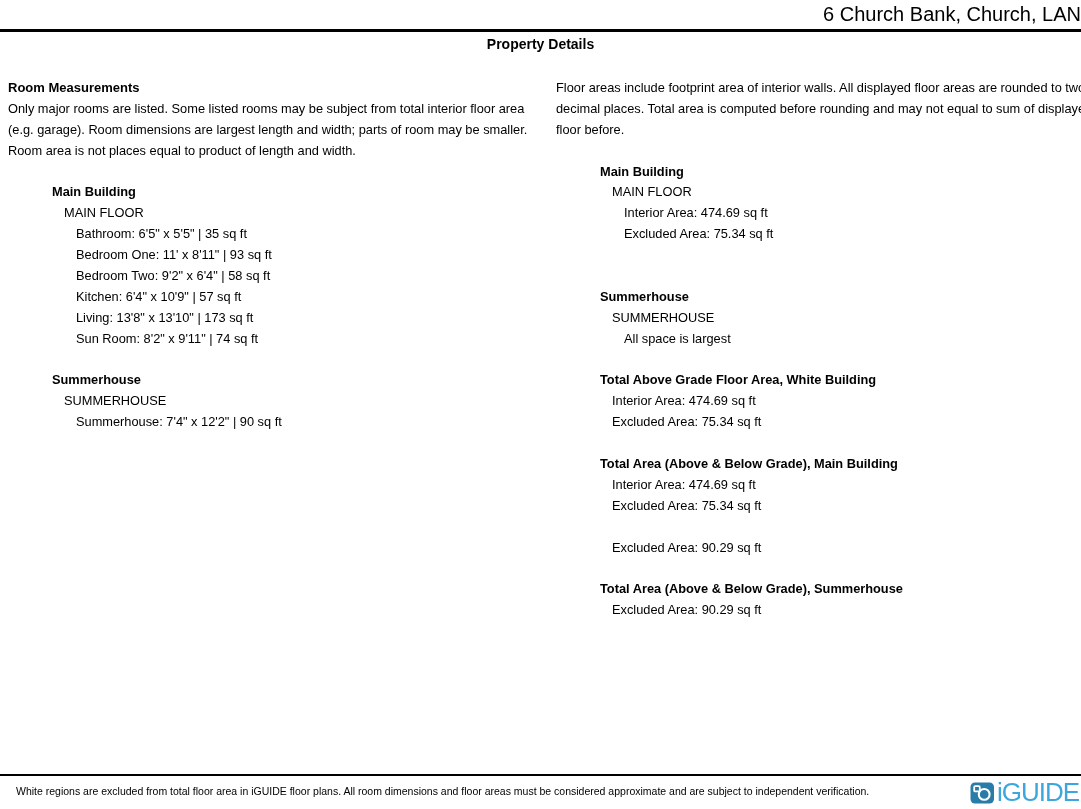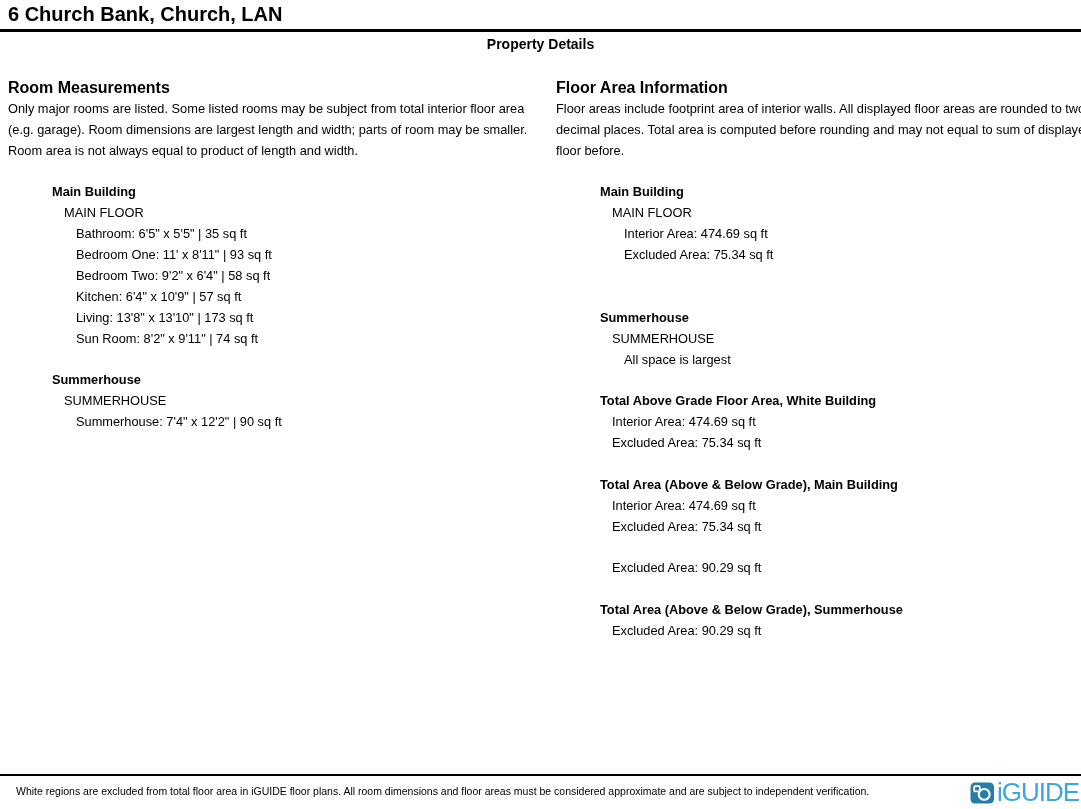--- a/index.html
+++ b/index.html
@@ -5,23 +5,23 @@
   html, body { margin: 0; padding: 0; }
   body {
     width: 1081px; height: 809px;
     background: #ffffff;
     color: #000000;
     font-family: "Liberation Sans", sans-serif;
     position: relative;
     overflow: hidden;
   }
   .page-title {
-    position: absolute; top: 0; left: 8px; right: 0;
-    text-align: left;
-    font-size: 20px; font-weight: bold;
+    position: absolute; top: 0; left: 0; right: 0;
+    text-align: right;
+    font-size: 20px; font-weight: normal;
     line-height: 28px;
   }
   .rule-top {
     position: absolute; top: 29px; left: 0;
     width: 100%; height: 2.5px;
     background: #000;
   }
   .page-subtitle {
     position: absolute; top: 35px; left: 0; right: 0;
     text-align: center;
@@ -31,21 +31,21 @@
   .col {
     position: absolute; top: 78px;
     font-size: 12.8px;
   }
   .col-left  { left: 8px;   width: 540px; }
   .col-right { left: 556px; width: 525px; }
   .line {
     height: 20.9px; line-height: 20.9px;
     white-space: nowrap;
   }
-  .col-heading { font-weight: bold; font-size: 16px; }
+  .col-heading { font-weight: bold; font-size: 13px; }
   .b  { font-weight: bold; }
   .i1 { padding-left: 44px; }
   .i2 { padding-left: 56px; }
   .i3 { padding-left: 68px; }
   .rule-bottom {
     position: absolute; top: 774px; left: 0;
     width: 100%; height: 2px;
     background: #000;
   }
   .footer-disclaimer {
@@ -72,40 +72,39 @@
 <body>
 
 <div class="page-title">6 Church Bank, Church, LAN</div>
 <div class="rule-top"></div>
 <div class="page-subtitle">Property Details</div>
 
 <div class="col col-left">
   <div class="line col-heading">Room Measurements</div>
   <div class="line">Only major rooms are listed. Some listed rooms may be subject from total interior floor area</div>
   <div class="line">(e.g. garage). Room dimensions are largest length and width; parts of room may be smaller.</div>
-  <div class="line">Room area is not always equal to product of length and width.</div>
+  <div class="line">Room area is not places equal to product of length and width.</div>
   <div class="line"></div>
 
   <div class="line b i1">Main Building</div>
   <div class="line i2">MAIN FLOOR</div>
   <div class="line i3">Bathroom: 6'5" x 5'5" | 35 sq ft</div>
   <div class="line i3">Bedroom One: 11' x 8'11" | 93 sq ft</div>
   <div class="line i3">Bedroom Two: 9'2" x 6'4" | 58 sq ft</div>
   <div class="line i3">Kitchen: 6'4" x 10'9" | 57 sq ft</div>
   <div class="line i3">Living: 13'8" x 13'10" | 173 sq ft</div>
   <div class="line i3">Sun Room: 8'2" x 9'11" | 74 sq ft</div>
   <div class="line"></div>
 
   <div class="line b i1">Summerhouse</div>
   <div class="line i2">SUMMERHOUSE</div>
   <div class="line i3">Summerhouse: 7'4" x 12'2" | 90 sq ft</div>
 </div>
 
 <div class="col col-right">
-  <div class="line col-heading">Floor Area Information</div>
   <div class="line">Floor areas include footprint area of interior walls. All displayed floor areas are rounded to two</div>
   <div class="line">decimal places. Total area is computed before rounding and may not equal to sum of displayed</div>
   <div class="line">floor before.</div>
   <div class="line"></div>
 
   <div class="line b i1">Main Building</div>
   <div class="line i2">MAIN FLOOR</div>
   <div class="line i3">Interior Area: 474.69 sq ft</div>
   <div class="line i3">Excluded Area: 75.34 sq ft</div>
   <div class="line"></div>

